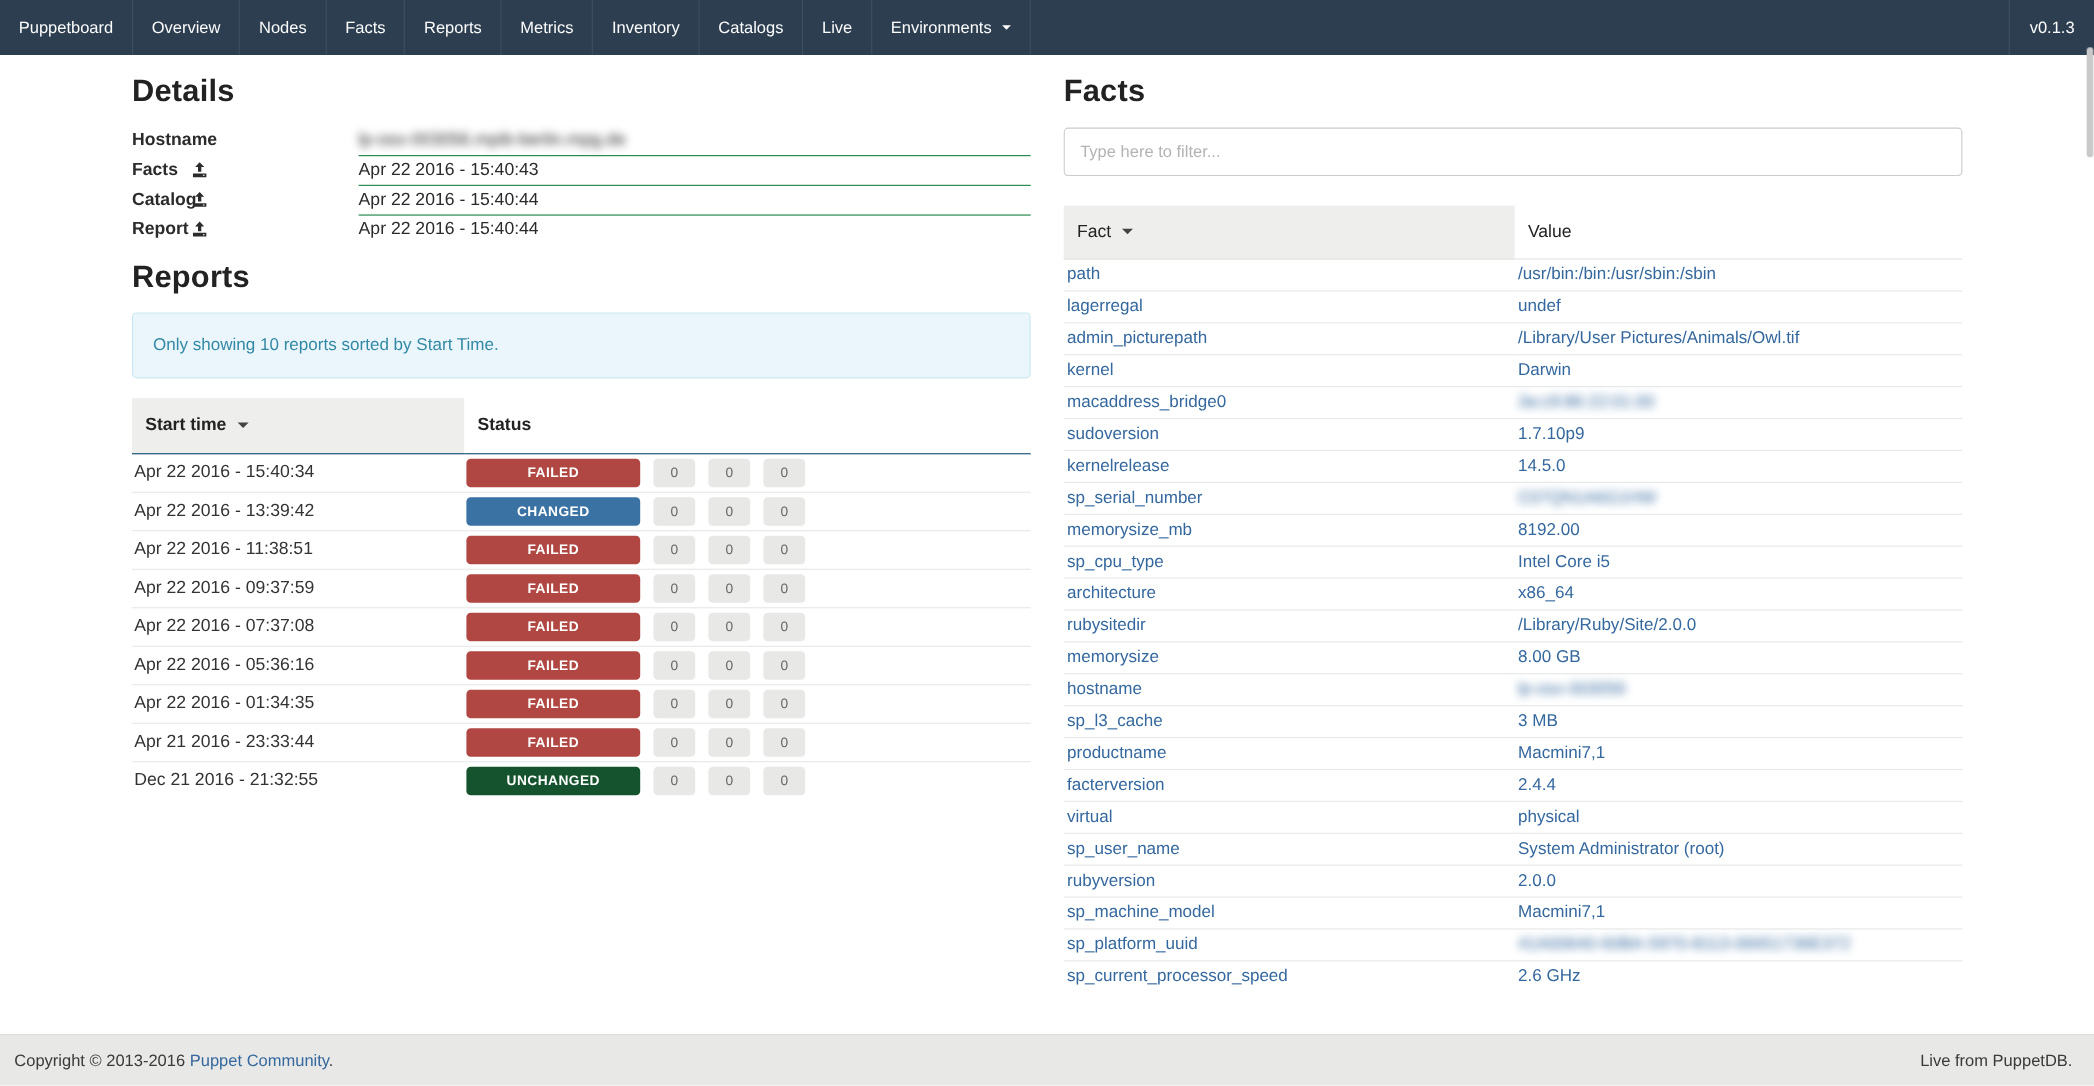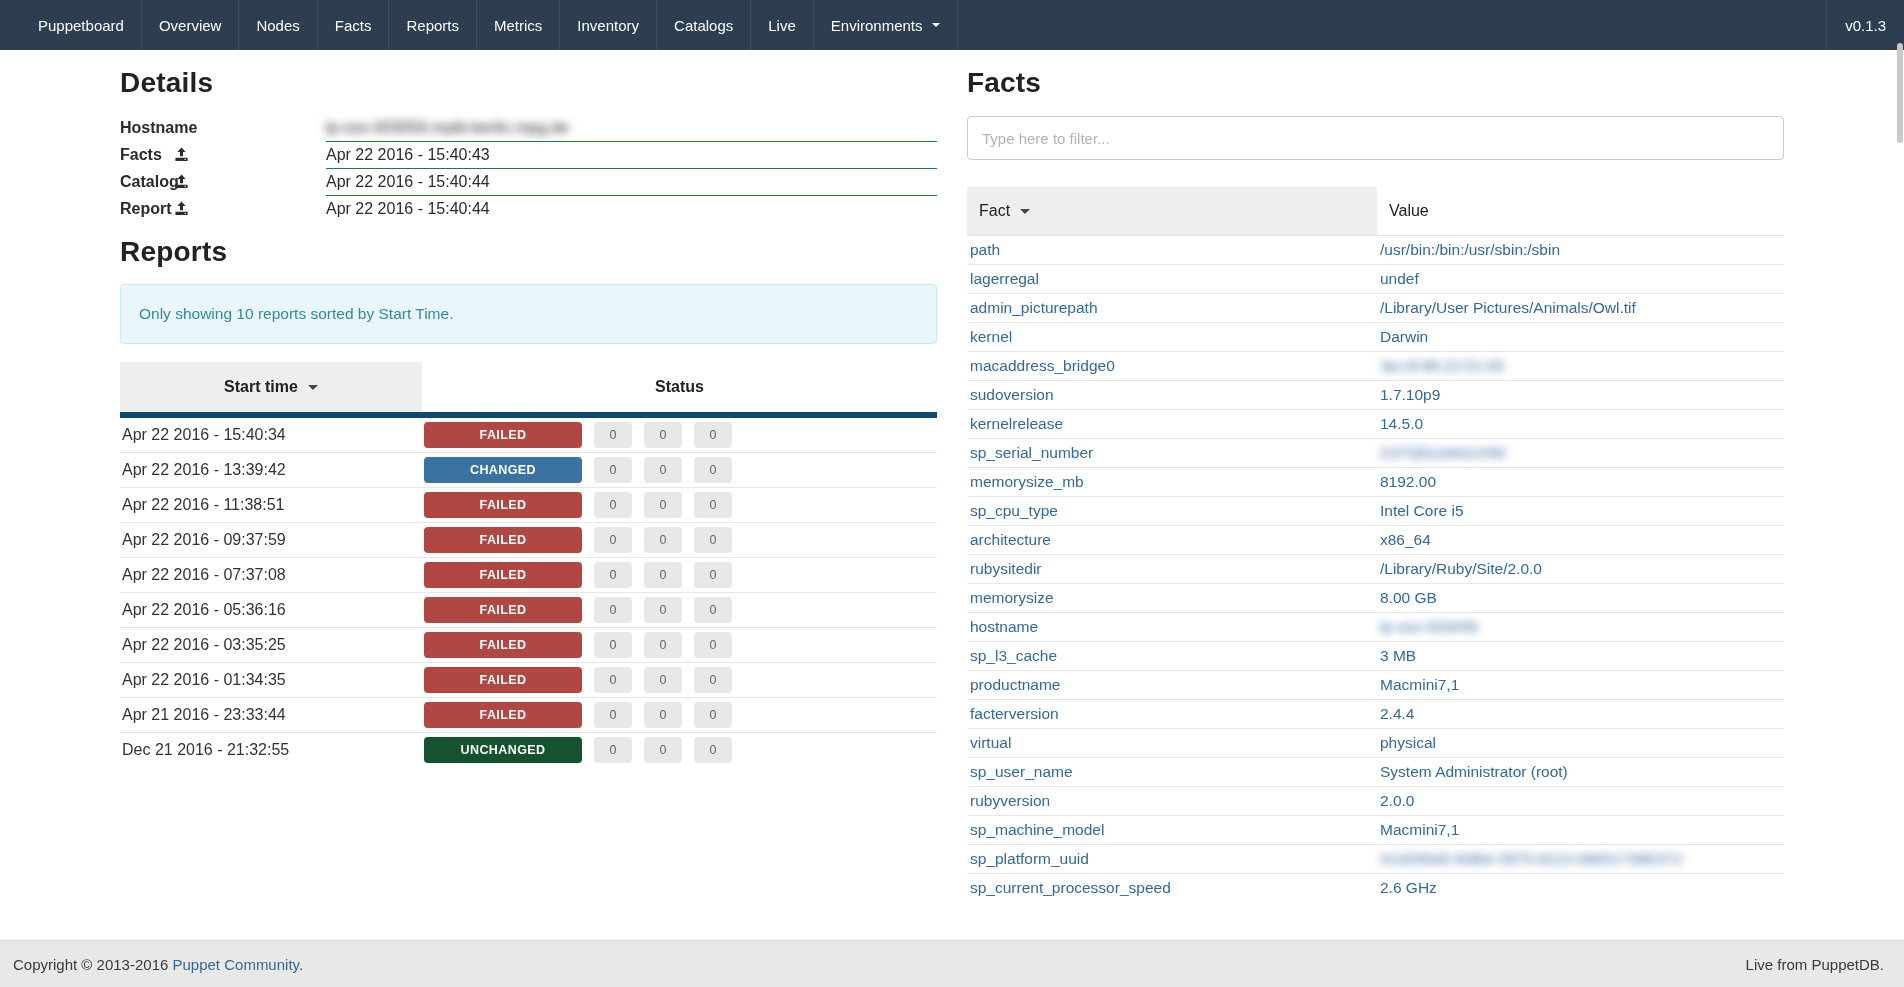--- a/index.html
+++ b/index.html
@@ -10,21 +10,21 @@
     background: #fff; color: #333;
     display: flex; flex-direction: column;
     overflow: hidden;
   }
 
   
   .navbar {
     height: 50px; flex: 0 0 50px;
     background: var(--navbar-bg);
     display: flex; align-items: stretch;
-    color: #fdfdfd; font-size: 15px; padding-left: 21px;
+    color: #fdfdfd; font-size: 15px;
   }
   .nav-item, .nav-brand {
     display: flex; align-items: center;
     padding: 0 17px;
     border-right: 1px solid rgba(255,255,255,0.09);
     color: #fdfdfd; text-decoration: none; cursor: pointer;
     white-space: nowrap;
   }
   .nav-brand { border-left: none; }
   .caret {
@@ -71,22 +71,22 @@
     border: 1px solid var(--alert-border);
     color: var(--alert-text);
     border-radius: 4px;
     padding: 20px 18px; font-size: 15.5px;
     margin: 2px 0 18px 0;
   }
 
   
   .reports-table { width: 100%; }
   .reports-table th {
-    text-align: center; font-size: 16px; font-weight: 700; color: #222;
-    padding: 16px 12px; border-bottom: 6px solid #0c4a6e;
+    text-align: left; font-size: 16px; font-weight: 700; color: #222;
+    padding: 16px 12px; border-bottom: 1px solid #0c4a6e;
   }
   .reports-table th.sorted { background: var(--cell-bg); }
   .reports-table th:first-child, .reports-table td:first-child { width: 302px; }
   .reports-table td { padding: 4px 12px 4px 2px; font-size: 16px; color: #333; }
   .reports-table tbody tr + tr td { border-top: 1px solid #e7e7e7; }
   .sort-caret {
     display: inline-block; margin-left: 10px; vertical-align: middle;
     width: 0; height: 0;
     border-left: 5px solid transparent; border-right: 5px solid transparent;
     border-top: 5px solid #444;
@@ -271,31 +271,20 @@
             <td>
               <div class="status-cell">
                 <span class="status-badge" style="background: rgb(176, 71, 66);">FAILED</span>
                 <span class="count-pill">0</span>
                 <span class="count-pill">0</span>
                 <span class="count-pill">0</span>
               </div>
             </td>
           </tr>
           <tr>
-            <td>Apr 22 2016 - 03:35:25</td>
-            <td>
-              <div class="status-cell">
-                <span class="status-badge" style="background: rgb(176, 71, 66);">FAILED</span>
-                <span class="count-pill">0</span>
-                <span class="count-pill">0</span>
-                <span class="count-pill">0</span>
-              </div>
-            </td>
-          </tr>
-          <tr>
             <td>Apr 22 2016 - 01:34:35</td>
             <td>
               <div class="status-cell">
                 <span class="status-badge" style="background: rgb(176, 71, 66);">FAILED</span>
                 <span class="count-pill">0</span>
                 <span class="count-pill">0</span>
                 <span class="count-pill">0</span>
               </div>
             </td>
           </tr>

